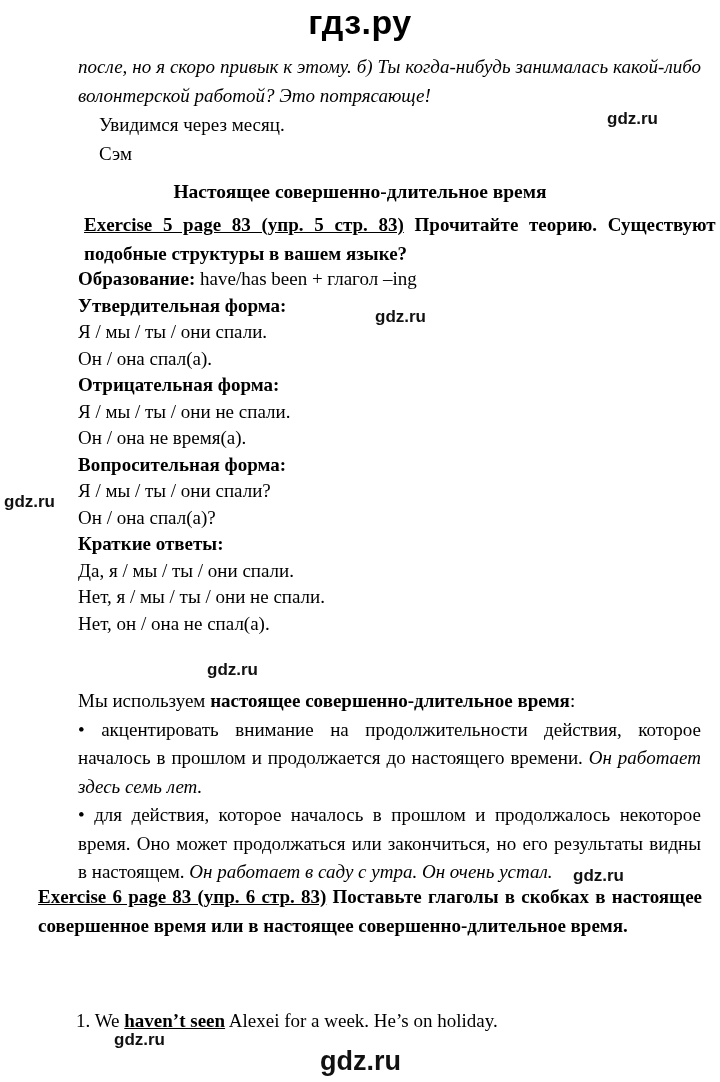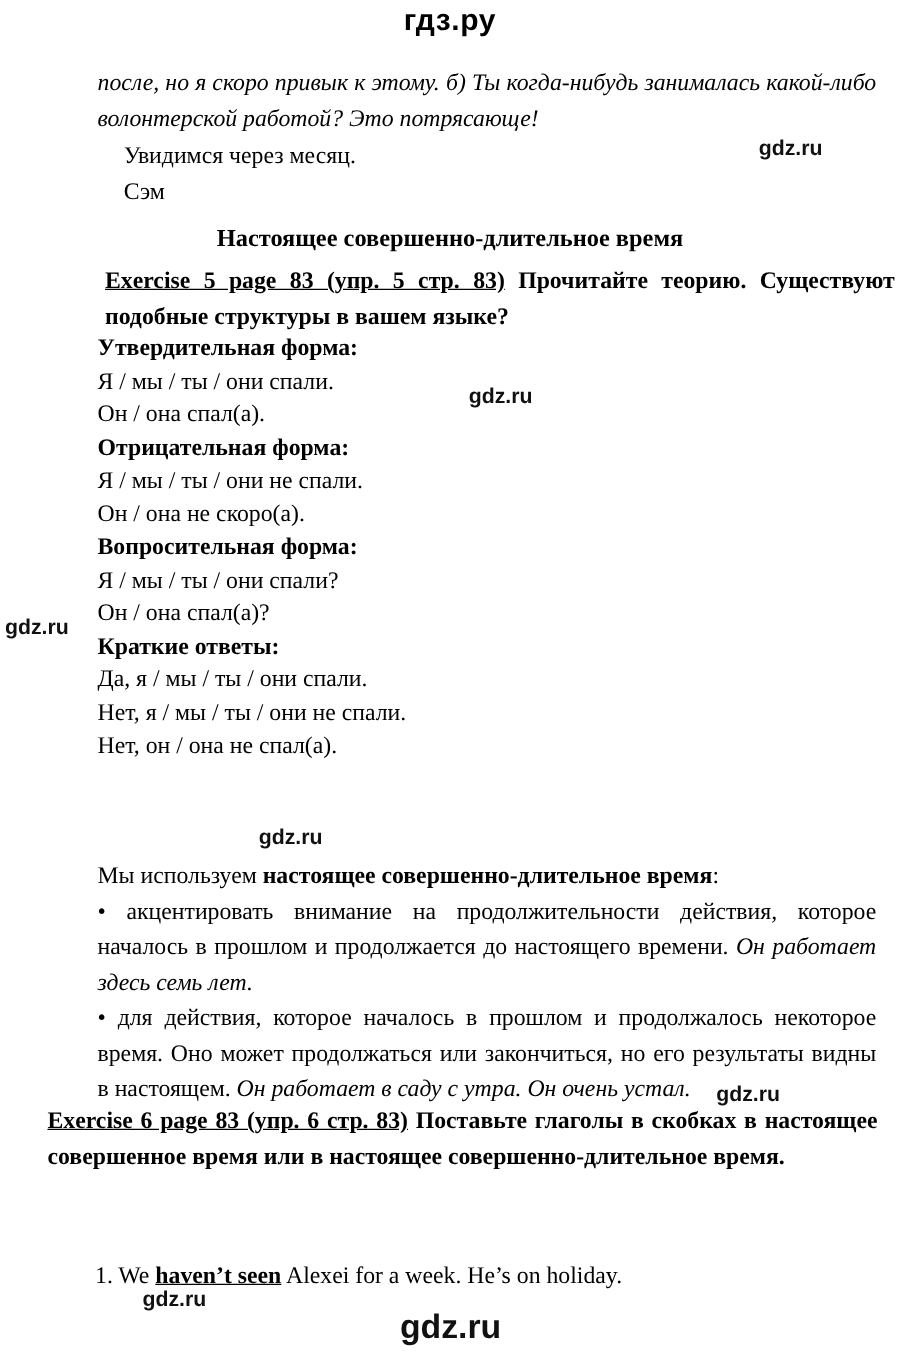--- a/index.html
+++ b/index.html
@@ -11,21 +11,21 @@
     color: #000000;
     font-family: "Liberation Serif", serif;
     overflow: hidden;
   }
   .site-logo {
     position: absolute;
     top: 3px; left: 0; right: 0;
     text-align: center;
     font-family: "Liberation Sans", sans-serif;
     font-weight: bold;
-    font-size: 24px;
+    font-size: 34px;
     letter-spacing: 0.5px;
   }
   .wm {
     position: absolute;
     font-family: "Liberation Sans", sans-serif;
     font-weight: bold;
     font-size: 17px;
     color: #111111;
     z-index: 5;
     white-space: nowrap;
@@ -67,26 +67,27 @@
     <div>Сэм</div>
   </div>
 
   <div class="wm" style="left:607px; top:109px;">gdz.ru</div>
 
   <div class="blk section-title">Настоящее совершенно-длительное время</div>
 
   <div class="blk ex-heading ex5-heading justify"><span class="b u">Exercise 5 page 83 (упр. 5 стр. 83)</span><span class="b"> Прочитайте теорию. Существуют ли подобные структуры в вашем языке?</span></div>
 
   <div class="blk theory">
+    <div><span class="b">Образование:</span><span> have/has been + глагол –ing</span></div>
     <div><span class="b">Утвердительная форма:</span></div>
     <div><span>Я / мы / ты / они спали.</span></div>
     <div><span>Он / она спал(а).</span></div>
     <div><span class="b">Отрицательная форма:</span></div>
     <div><span>Я / мы / ты / они не спали.</span></div>
-    <div><span>Он / она не скоро(а).</span></div>
+    <div><span>Он / она не время(а).</span></div>
     <div><span class="b">Вопросительная форма:</span></div>
     <div><span>Я / мы / ты / они спали?</span></div>
     <div><span>Он / она спал(а)?</span></div>
     <div><span class="b">Краткие ответы:</span></div>
     <div><span>Да, я / мы / ты / они спали.</span></div>
     <div><span>Нет, я / мы / ты / они не спали.</span></div>
     <div><span>Нет, он / она не спал(а).</span></div>
   </div>
 
   <div class="wm" style="left:375px; top:307px;">gdz.ru</div>

